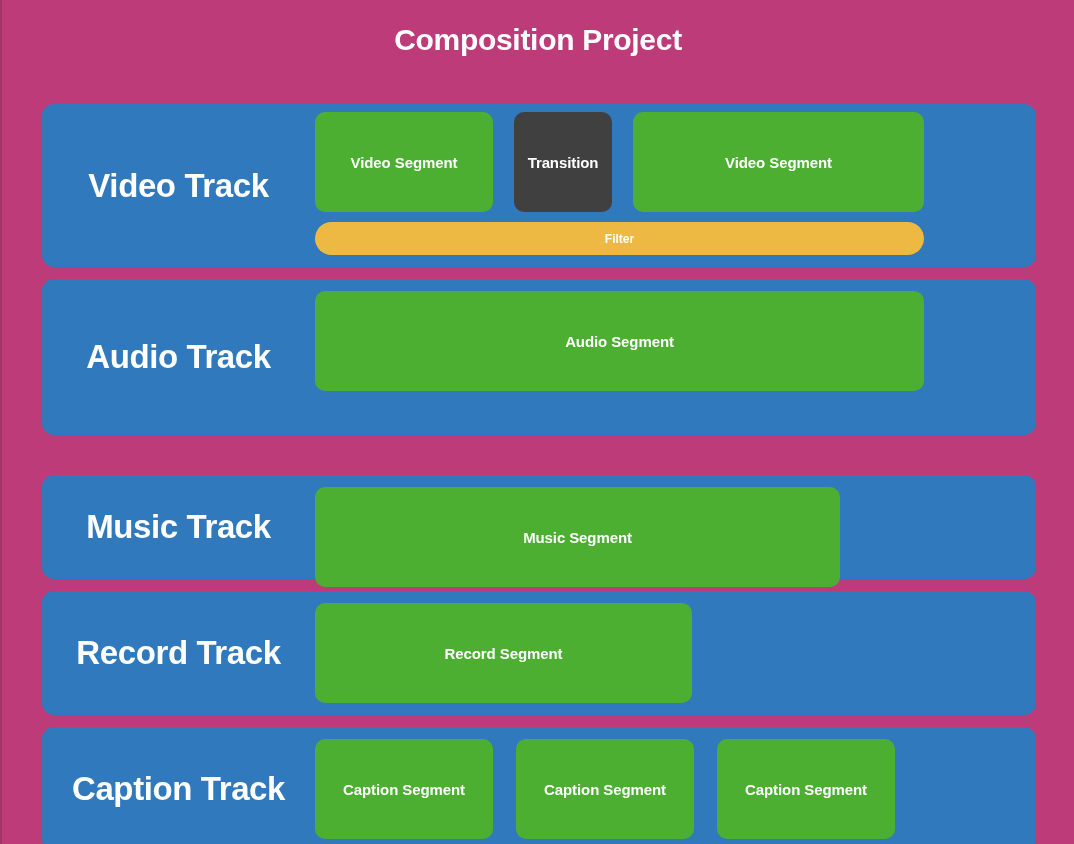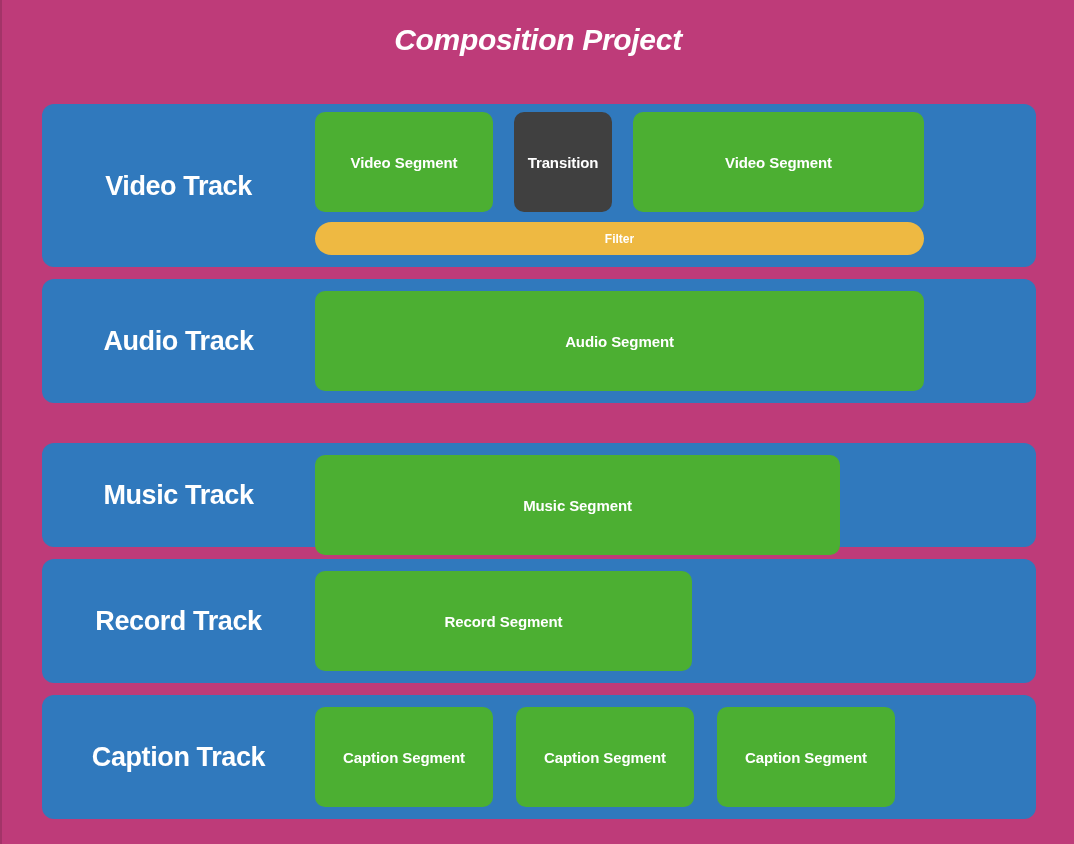--- a/index.html
+++ b/index.html
@@ -27,21 +27,20 @@
   
   .project-title {
     text-align: center;
     color: #ffffff;
     font-size: 30px;
     font-weight: bold;
     letter-spacing: -0.3px;
     padding-top: 23px;
     line-height: 1.1;
     user-select: none;
-    font-style: italic;
   }
 
   
   .timeline {
     position: absolute;
     left: 40px;
     top: 104px;
     width: 994px;
   }
 
@@ -50,21 +49,21 @@
     background: #3079bd;
     border-radius: 12px;
     box-sizing: border-box;
     margin-bottom: 12px;
     display: flex;
     align-items: center;
   }
 
   .track-label {
     color: #ffffff;
-    font-size: 27px;
+    font-size: 33px;
     font-weight: bold;
     letter-spacing: -0.4px;
     white-space: nowrap;
     position: absolute;
     left: 0;
     width: 273px;
     text-align: center;
     top: 50%;
     transform: translateY(-50%);
     user-select: none;
@@ -125,21 +124,21 @@
     top: 118px; height: 33px;
   }
   .video-clip-1    { width: 178px; }
   .video-gap-1     { width: 21px; }
   .video-transition{ width: 98px; }
   .video-gap-2     { width: 21px; }
   .video-clip-2    { width: 291px; }
   .video-filter    { width: 609px; }
 
   
-  .track.audio { height: 124px; }
+  .track.audio { height: 156px; }
   .track.audio .lane-clips { top: 12px; height: 100px; border-radius: 27px; }
   .audio-clip { width: 609px; }
 
   
   .track.music { height: 104px; margin-top: 40px; }
   .track.music .lane-clips { top: 12px; height: 100px; }
   .music-clip { width: 525px; }
 
   
   .track.record { height: 124px; padding-left: 9px; }

